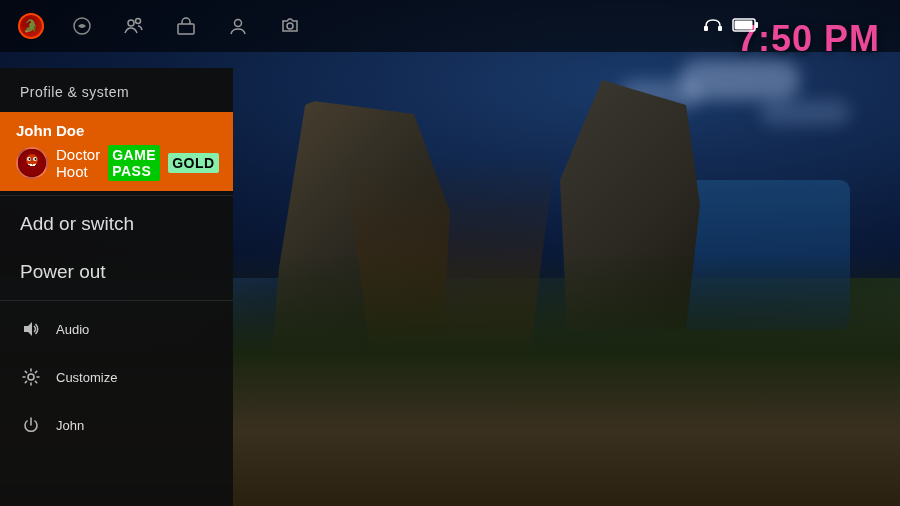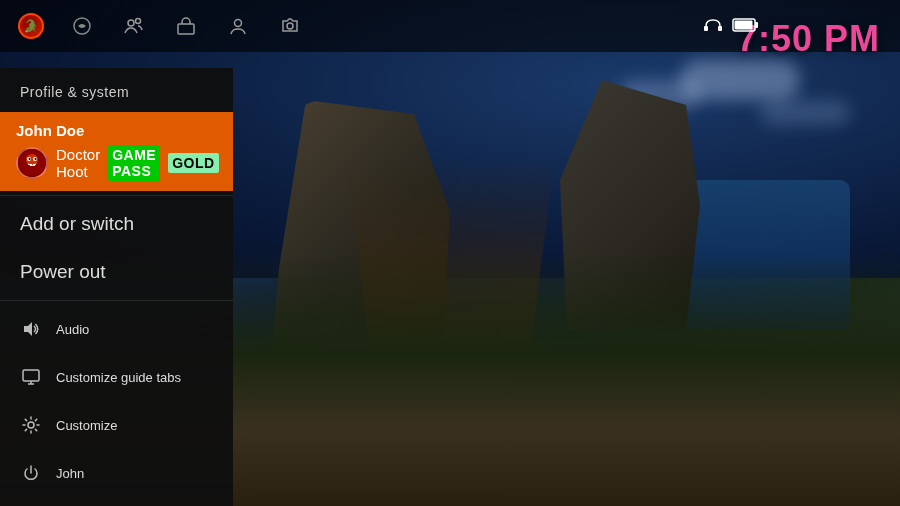--- a/index.html
+++ b/index.html
@@ -424,30 +424,20 @@
     <div class="menu-item-icon">
       <svg width="20" height="20" viewBox="0 0 20 20" fill="none" stroke="#bbb" stroke-width="1.5">
         <polygon points="3,7 7,7 11,3 11,17 7,13 3,13" fill="#bbb" stroke="none"></polygon>
         <path d="M13 7 Q16 10 13 13" stroke="#bbb" fill="none"></path>
         <path d="M14.5 5 Q19 10 14.5 15" stroke="#bbb" fill="none"></path>
       </svg>
     </div>
     <span class="menu-item-label">Audio</span>
   </div>
 
-  <div class="menu-item">
-    <div class="menu-item-icon">
-      <svg width="20" height="20" viewBox="0 0 20 20" fill="none" stroke="#bbb" stroke-width="1.5">
-        <rect x="2" y="3" width="16" height="11" rx="1.5"></rect>
-        <path d="M7 17 L13 17"></path>
-        <path d="M10 14 L10 17"></path>
-      </svg>
-    </div>
-    <span class="menu-item-label">Customize guide tabs</span>
-  </div>
 
   <div class="menu-item">
     <div class="menu-item-icon">
       <svg width="20" height="20" viewBox="0 0 20 20" fill="none" stroke="#bbb" stroke-width="1.5">
         <circle cx="10" cy="10" r="3"></circle>
         <path d="M10 2 L10 4 M10 16 L10 18 M2 10 L4 10 M16 10 L18 10 M4.2 4.2 L5.6 5.6 M14.4 14.4 L15.8 15.8 M15.8 4.2 L14.4 5.6 M5.6 14.4 L4.2 15.8" stroke-linecap="round"></path>
       </svg>
     </div>
     <span class="menu-item-label">Customize</span>
   </div>

